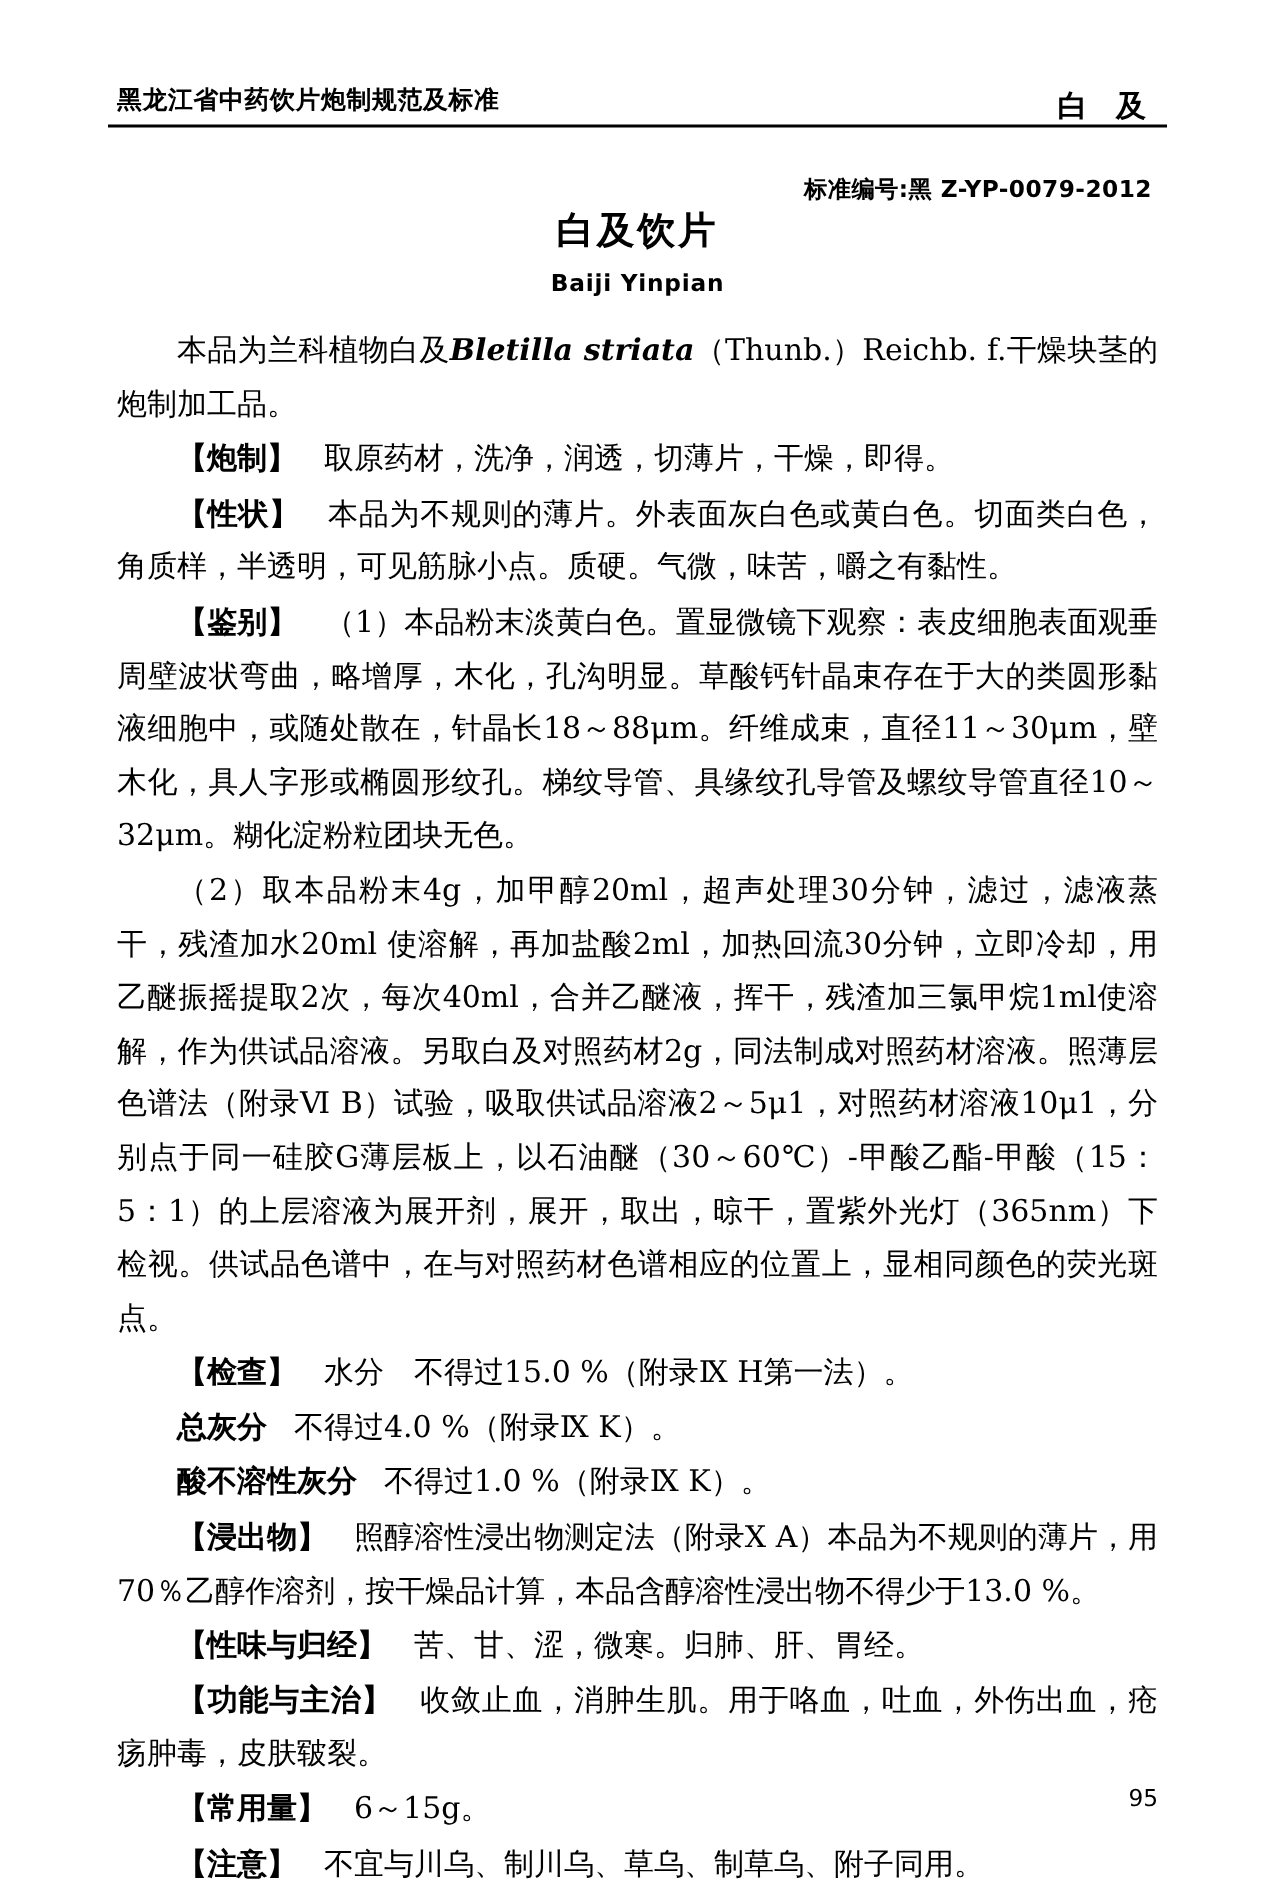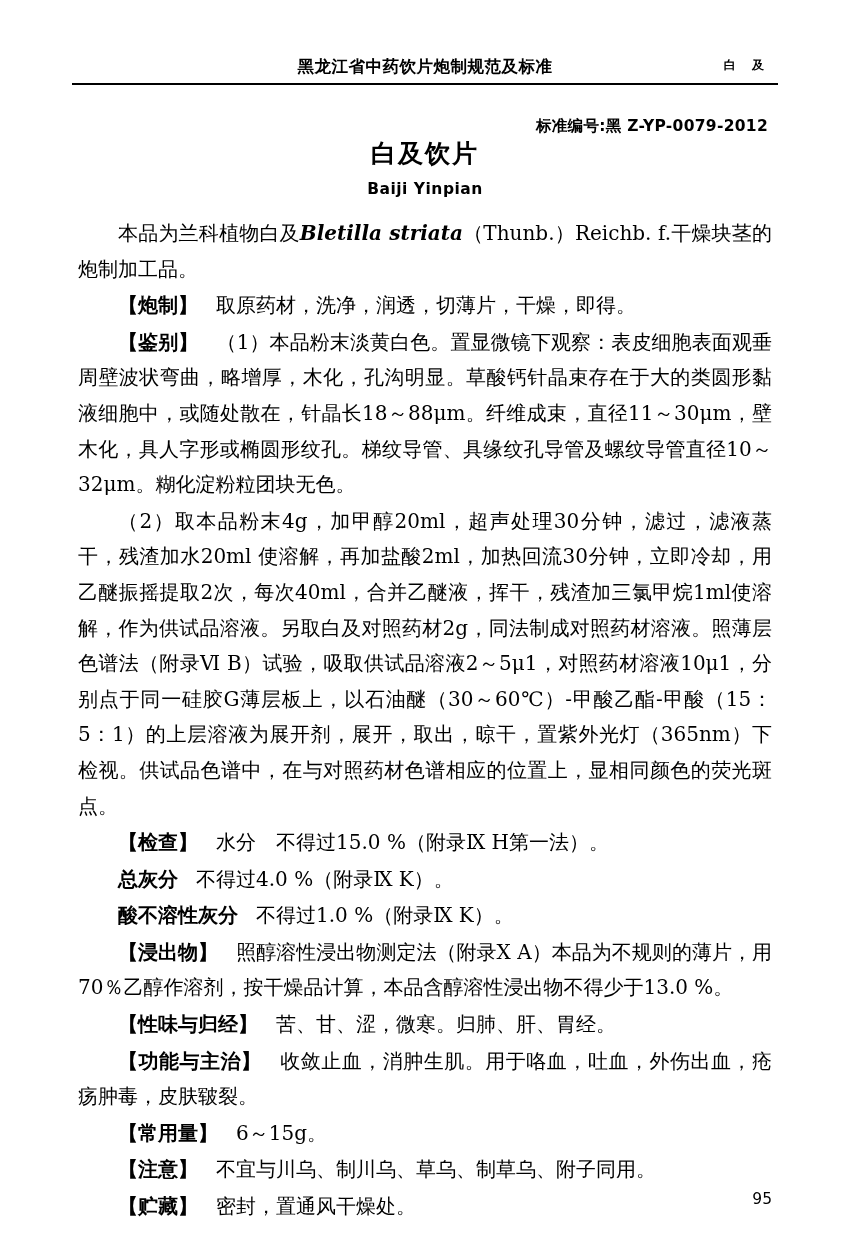--- a/index.html
+++ b/index.html
@@ -26,31 +26,31 @@
 
   
   .header {
     position: relative;
     height: 40px;
   }
   .header-center {
     position: absolute;
     left: 0; right: 0;
     top: 6px;
-    text-align: center;
+    text-align: left;
     font-size: 16.5px;
     font-weight: bold;
     letter-spacing: 0.5px;
     font-family: "DejaVu Sans", "Liberation Sans", sans-serif;
   }
   .header-right {
     position: absolute;
     right: 2px;
     top: 7px;
-    font-size: 12px;
+    font-size: 20px;
     font-weight: bold;
     letter-spacing: 6px;
     font-family: "DejaVu Sans", "Liberation Sans", sans-serif;
   }
   .header-rule {
     position: absolute;
     left: -6px;
     right: -6px;
     top: 33px;
     border-top: 2px solid #000;
@@ -134,20 +134,23 @@
   <div class="body">
 
     <p class="para">
       <span>本品为兰科植物白及</span><span class="ital">Bletilla striata</span><span>（Thunb.）Reichb. f.干燥块茎的炮制加工品。</span>
     </p>
 
     <p class="para">
       <span class="lbl">【炮制】</span><span class="sp"></span><span>取原药材，洗净，润透，切薄片，干燥，即得。</span>
     </p>
 
+    <p class="para">
+      <span class="lbl">【性状】</span><span class="sp"></span><span>本品为不规则的薄片。外表面灰白色或黄白色。切面类白色，角质样，半透明，可见筋脉小点。质硬。气微，味苦，嚼之有黏性。</span>
+    </p>
 
     <p class="para">
       <span class="lbl">【鉴别】</span><span class="sp"></span><span>（1）本品粉末淡黄白色。置显微镜下观察：表皮细胞表面观垂周壁波状弯曲，略增厚，木化，孔沟明显。草酸钙针晶束存在于大的类圆形黏液细胞中，或随处散在，针晶长18～88μm。纤维成束，直径11～30μm，壁木化，具人字形或椭圆形纹孔。梯纹导管、具缘纹孔导管及螺纹导管直径10～32μm。糊化淀粉粒团块无色。</span>
     </p>
 
     <p class="para">
       <span>（2）取本品粉末4g，加甲醇20ml，超声处理30分钟，滤过，滤液蒸干，残渣加水20ml 使溶解，再加盐酸2ml，加热回流30分钟，立即冷却，用乙醚振摇提取2次，每次40ml，合并乙醚液，挥干，残渣加三氯甲烷1ml使溶解，作为供试品溶液。另取白及对照药材2g，同法制成对照药材溶液。照薄层色谱法（附录Ⅵ B）试验，吸取供试品溶液2～5μ1，对照药材溶液10μ1，分别点于同一硅胶G薄层板上，以石油醚（30～60℃）-甲酸乙酯-甲酸（15：5：1）的上层溶液为展开剂，展开，取出，晾干，置紫外光灯（365nm）下检视。供试品色谱中，在与对照药材色谱相应的位置上，显相同颜色的荧光斑点。</span>
     </p>
 
     <p class="para">

